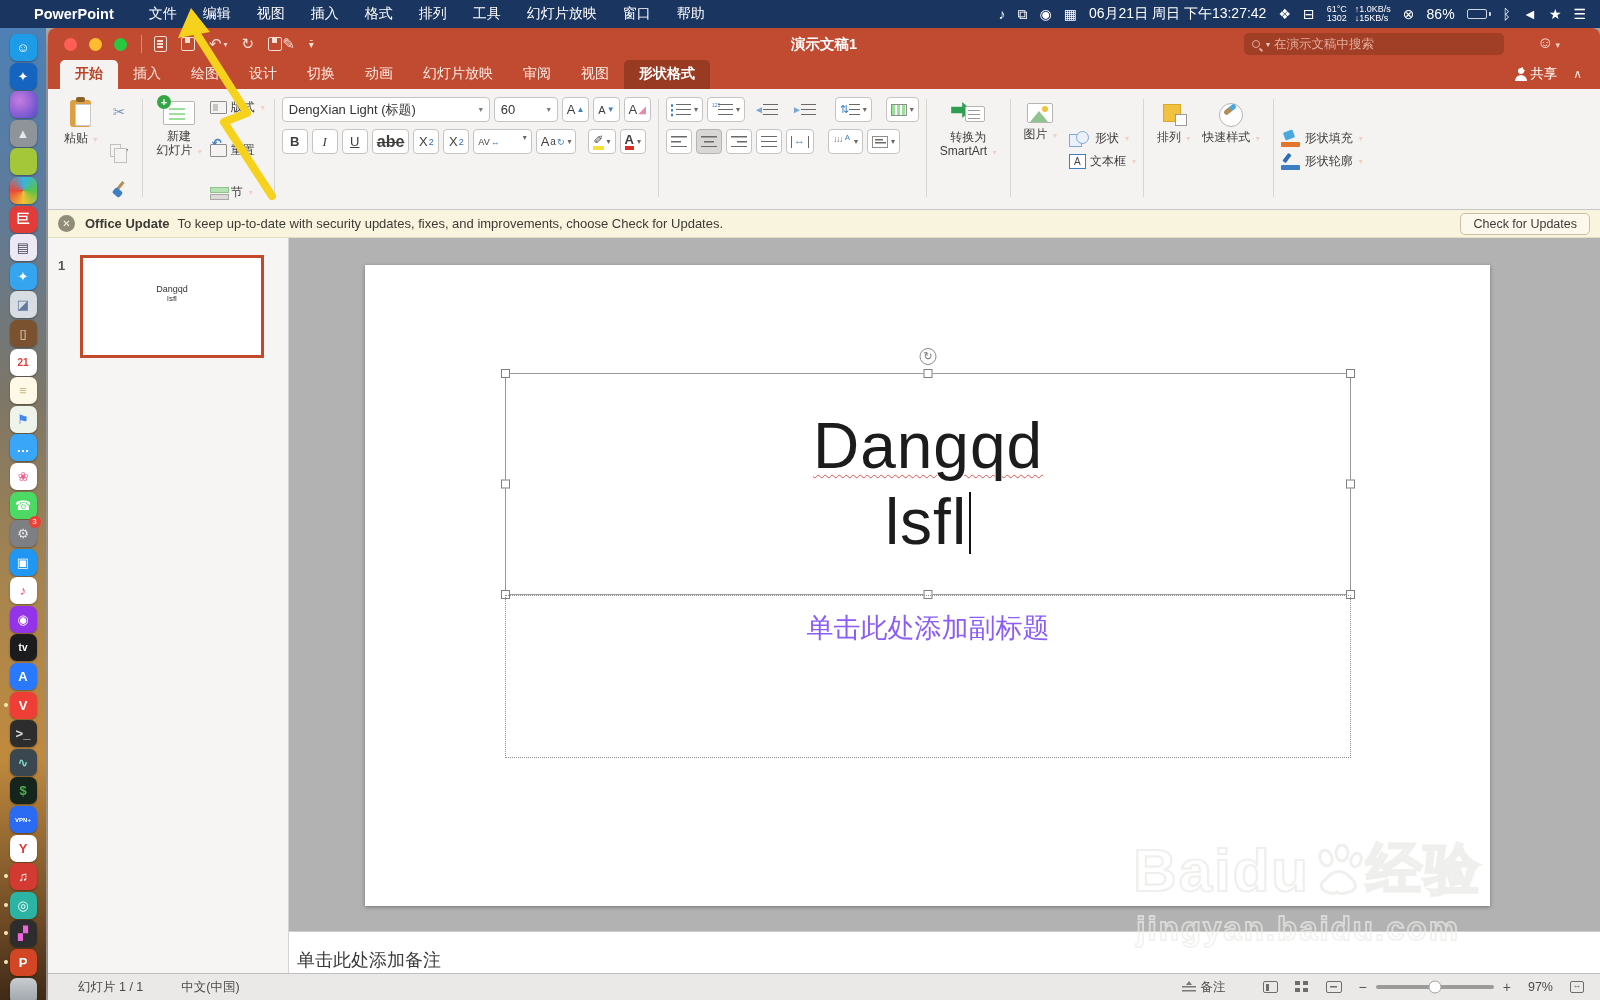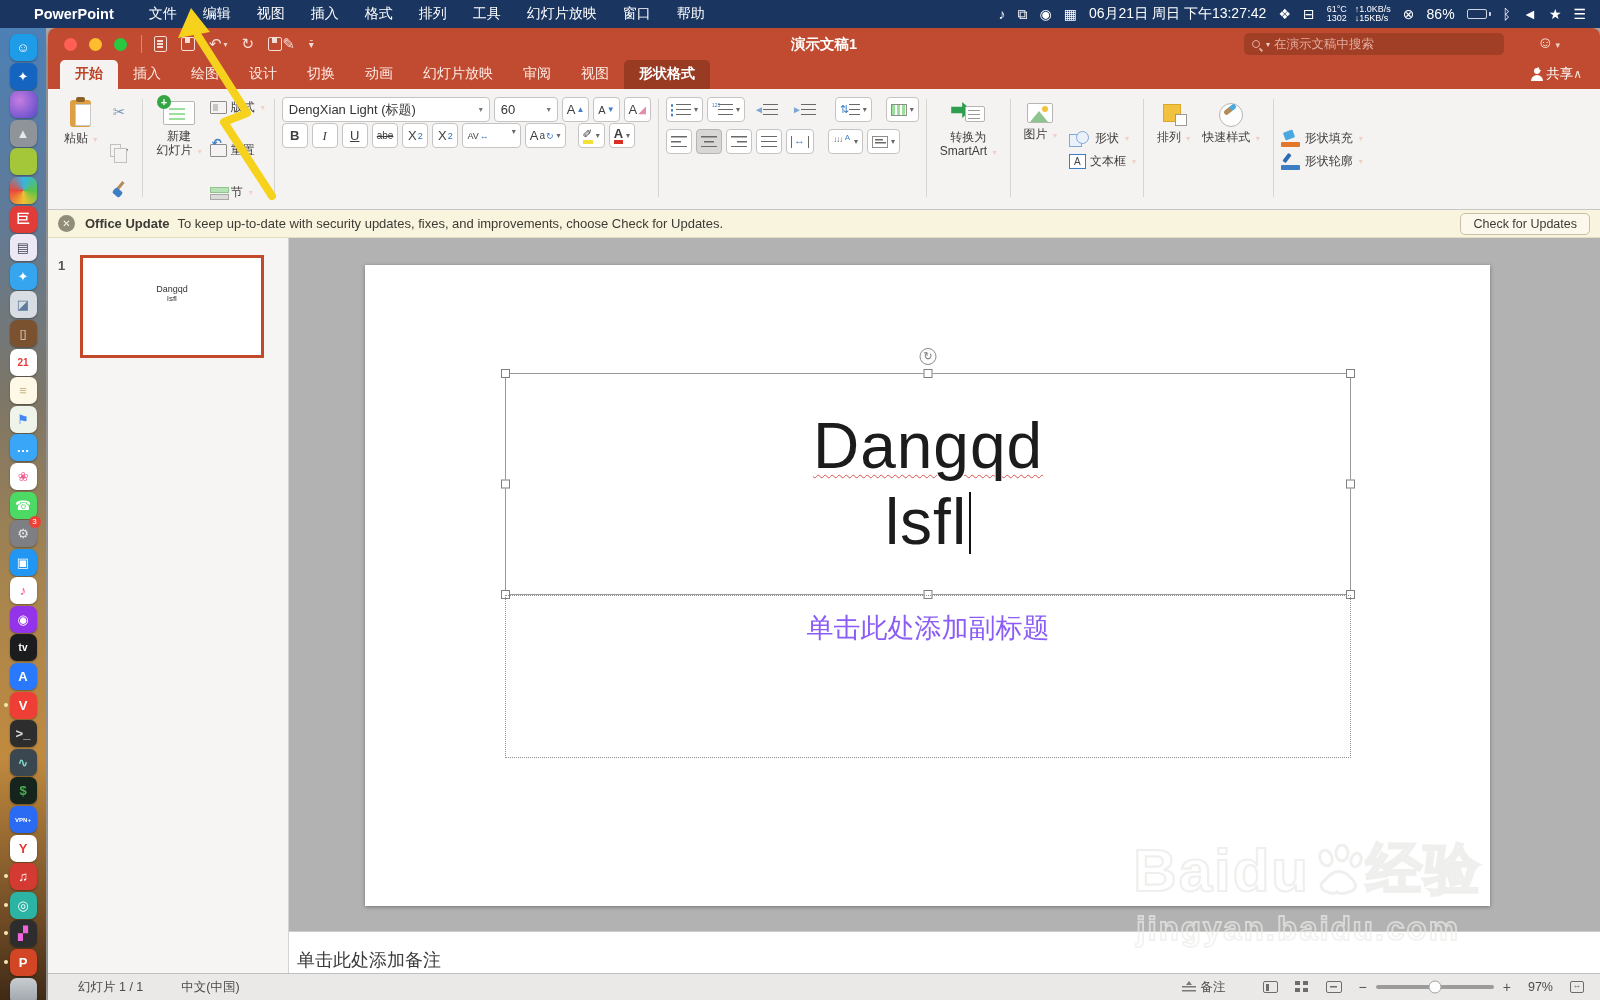--- a/index.html
+++ b/index.html
@@ -46,21 +46,21 @@
   .searchbox { position:absolute; right:96px; top:5px; width:260px; height:22px; background:#a13e26; border-radius:5px; display:flex; align-items:center; padding:0 8px; color:#e4ac9e; font-size:12.5px; gap:4px; }
   .mag { width:8px; height:8px; border:1.5px solid #e4ac9e; border-radius:50%; position:relative; flex:0 0 auto; }
   .mag::after { content:""; position:absolute; left:7px; top:7px; width:1.5px; height:4px; background:#e4ac9e; transform:rotate(-45deg); }
   .smiley { position:absolute; right:40px; top:6px; font-size:16px; color:#fbe9e4; }
   .smiley .caret{ font-size:9px; }
 
   .tabbar { position:absolute; left:0; top:32px; width:100%; height:29px; background:#c14b30; display:flex; align-items:flex-end; padding-left:12px; }
   .tab { padding:5px 15px 6px; font-size:14px; color:#fde9e3; border-radius:5px 5px 0 0; white-space:nowrap; }
   .tab.active { background:#f4f3f1; color:#bc4328; font-weight:bold; }
   .tab.contextual { background:#993a22; color:#fff; font-weight:bold; }
-  .share-area { margin-left:auto; display:flex; align-items:center; padding:0 18px 6px 0; color:#fff; font-size:13.5px; }
+  .share-area { margin-left:auto; display:flex; align-items:center; gap:16px; padding:0 18px 6px 0; color:#fff; font-size:13.5px; }
   .person { position:relative; width:13px; height:12px; }
   .person::before { content:""; position:absolute; left:3px; top:0; width:6px; height:6px; border-radius:50%; background:#fff; }
   .person::after { content:""; position:absolute; left:0; top:6.5px; width:12px; height:6px; border-radius:6px 6px 0 0; background:#fff; }
   .plus-sm { font-size:10px; font-weight:bold; margin-left:-14px; margin-top:-8px; }
   .collapse { font-size:12px; color:#fbe3dc; }
 
   
   .ribbon { position:absolute; left:0; top:61px; width:100%; height:121px; background:#f4f3f1; border-bottom:1px solid #c9c7c5; display:flex; padding:6px 4px 4px 10px; color:#3f3e3d; }
   .rsep { width:1px; background:#d8d6d3; margin:4px 7px 8px; flex:0 0 auto; }
   .rgroup { display:flex; flex:0 0 auto; }
@@ -448,39 +448,39 @@
         <span class="rrow">
             <span class="ic-section"></span>
             <span>节</span>
             <span class="caret">▾</span>
           </span>
       </div>
     </div>
 
     <div class="rsep"></div>
 
-    <div class="rgroup" style="flex-direction:column; gap:1px; padding-top:2px;">
+    <div class="rgroup" style="flex-direction:column; gap:7px; padding-top:2px;">
       <div class="rrow">
         <span class="combo" style="width:208px;">
             <span>DengXian Light (标题)</span>
             <span class="caret">▾</span>
           </span>
         <span class="combo" style="width:64px;">
             <span>60</span>
             <span class="caret">▾</span>
           </span>
         <span class="btn">A<span style="color:#3d7ec2;font-size:8px;">▲</span></span>
         <span class="btn" style="font-size:11px;">A<span style="color:#3d7ec2;font-size:8px;">▼</span></span>
         <span class="btn">A<span style="color:#e48ba9;font-size:10px;">◢</span></span>
       </div>
       <div class="rrow">
         <span class="btn b-bold">B</span>
         <span class="btn b-ital">I</span>
         <span class="btn b-und">U</span>
-        <span class="btn b-strike" style="font-size:10px;">abe</span>
+        <span class="btn b-strike" style="font-size:16px;font-weight:bold;">abe</span>
         <span class="btn b-sup">X<sup>2</sup></span>
         <span class="btn b-sub">X<sub>2</sub></span>
         <span class="btn" style="flex-direction:row;font-size:9px;line-height:8px;">
             <span>AV</span>
             <span style="color:#3d7ec2;">↔</span>
             <span class="caret" style="margin-top:-8px;margin-left:22px;">▾</span>
           </span>
         <span class="btn">A<span style="font-size:10px;">a</span><span style="color:#3d7ec2;font-size:9px;">↻</span><span class="caret">▾</span></span>
         <span class="btn" style="margin-left:8px;">
             <span class="hl-bar">✐</span>

